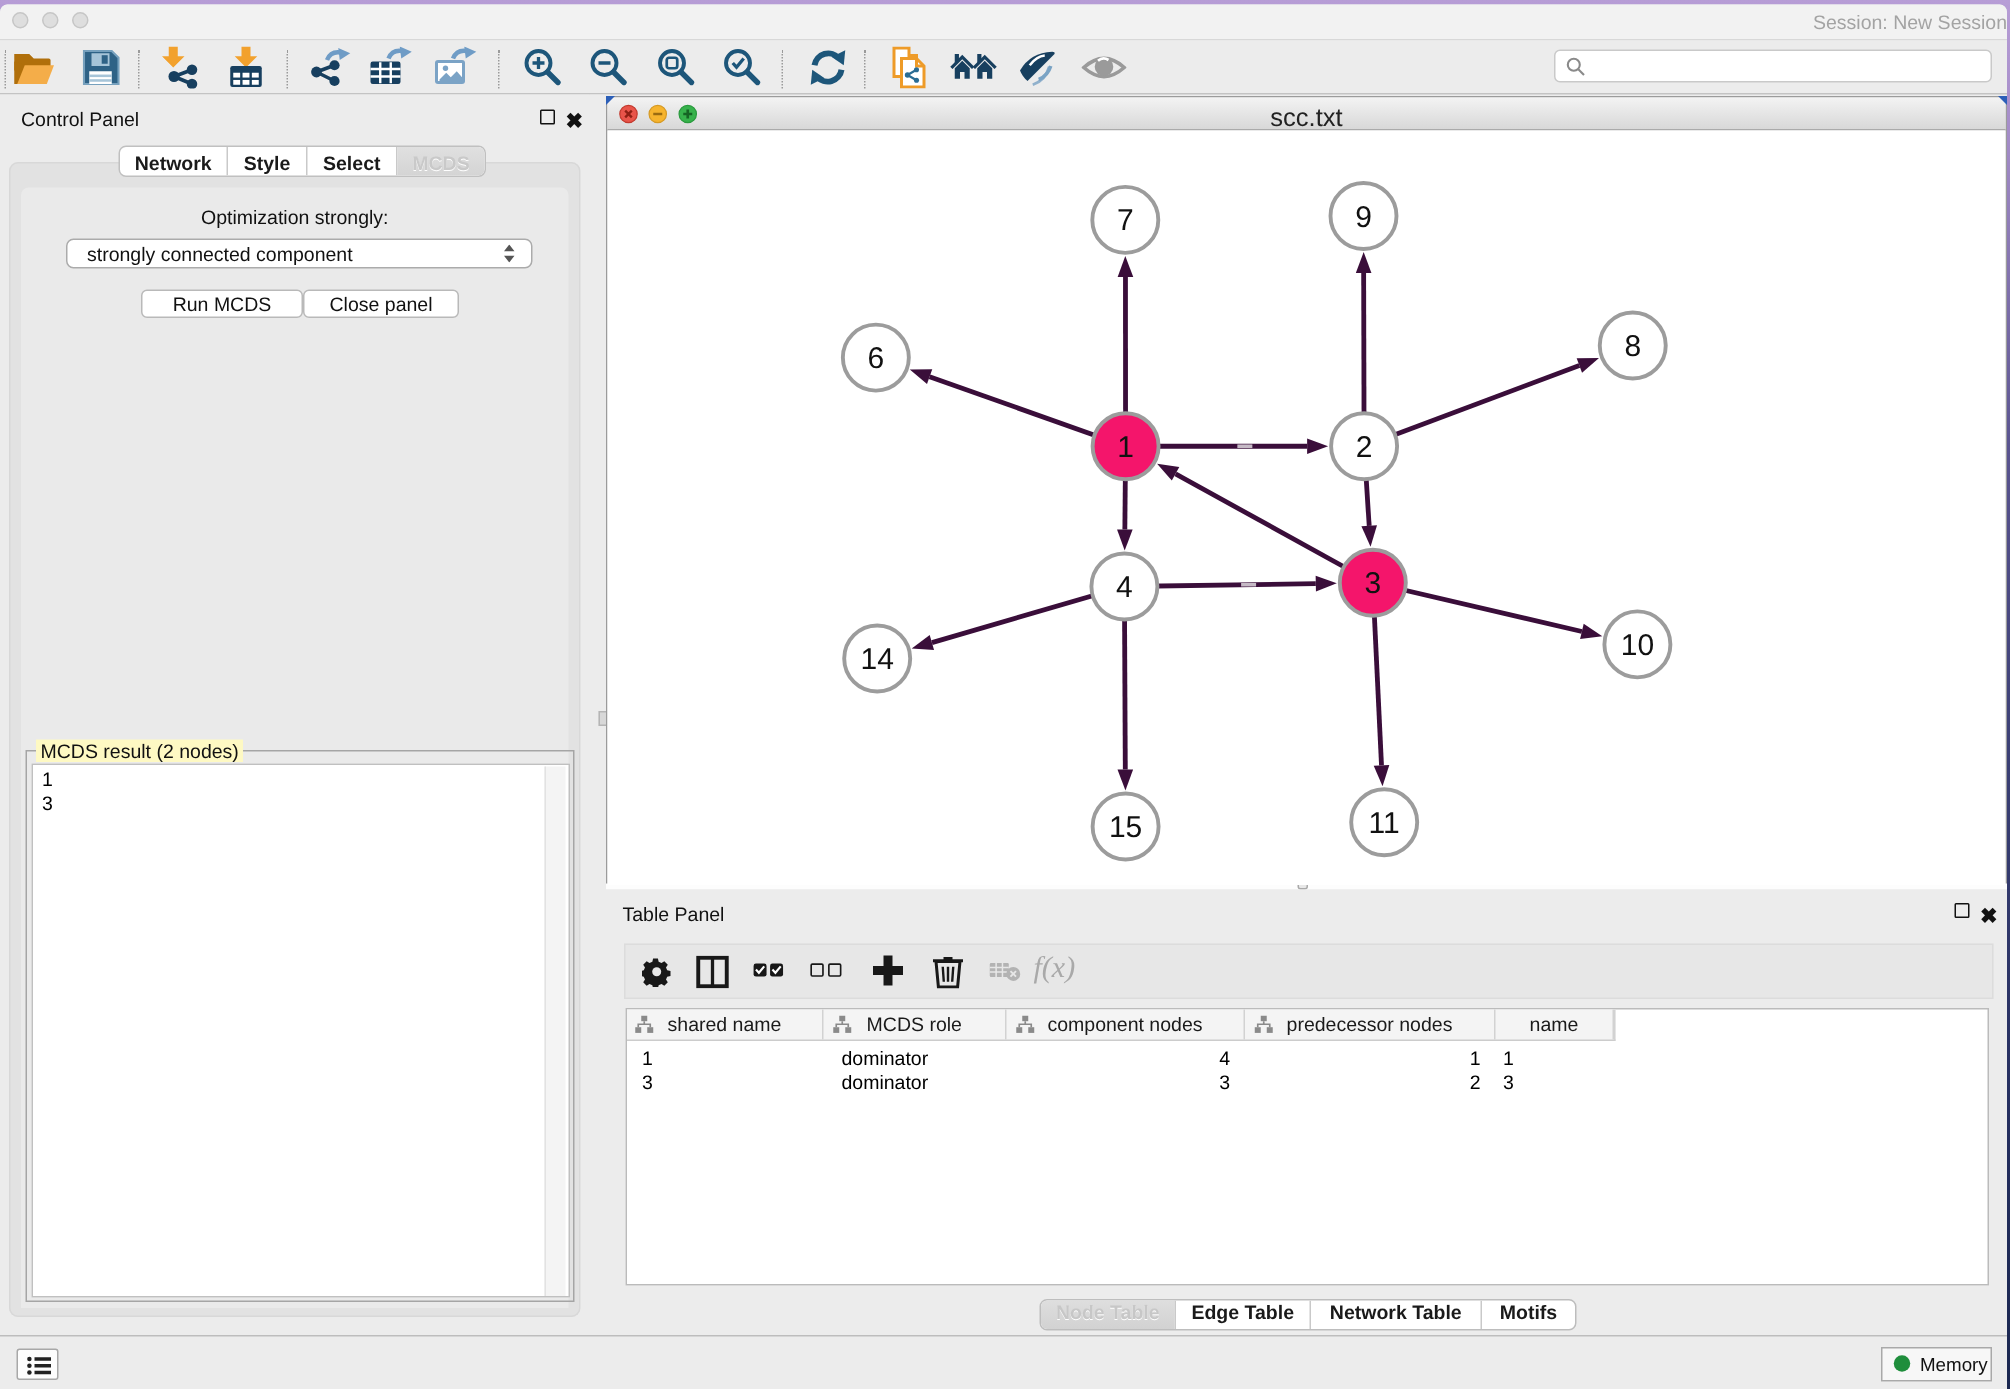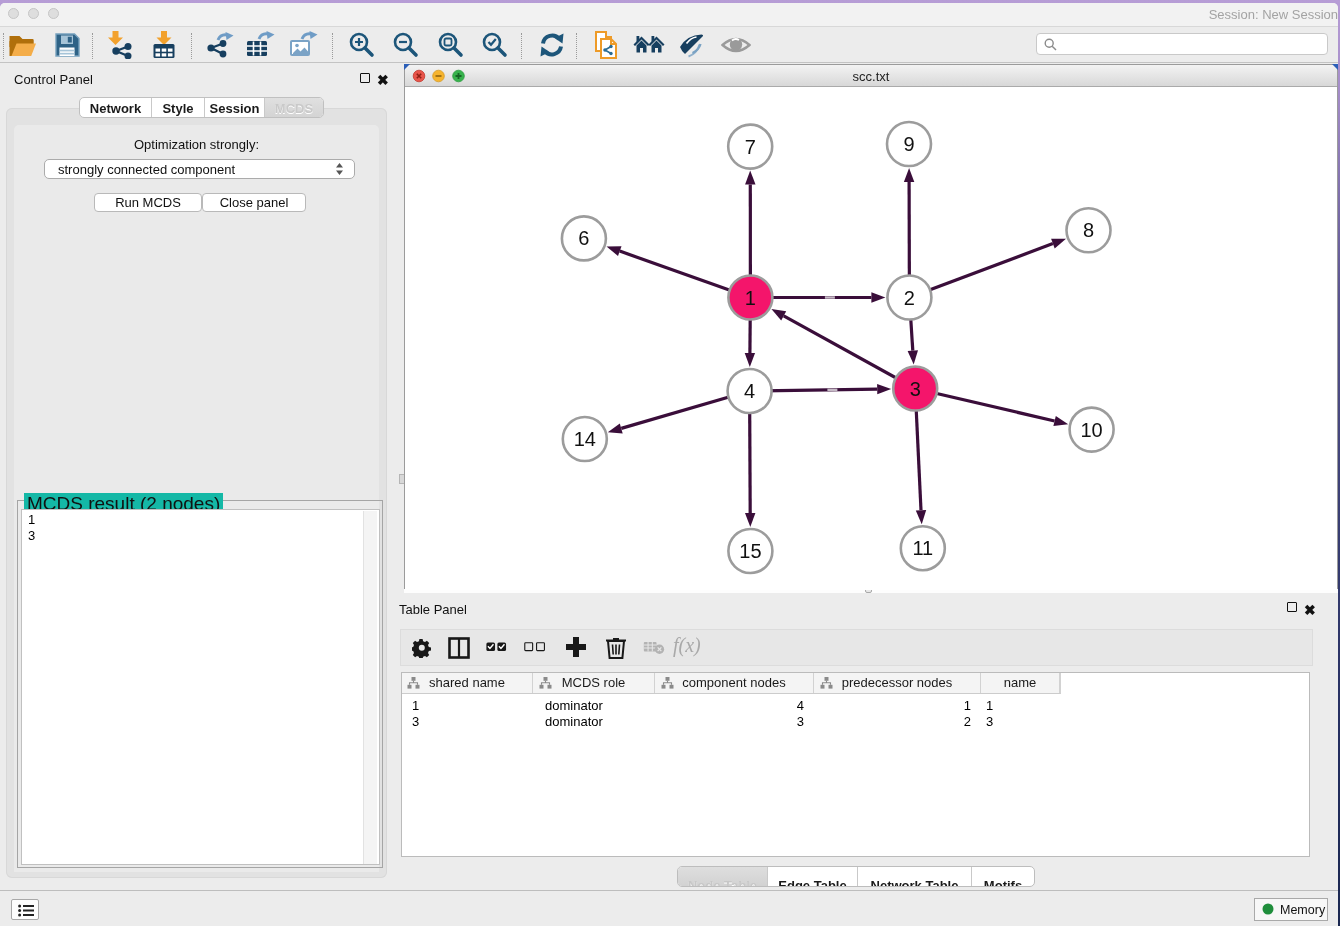--- a/index.html
+++ b/index.html
@@ -20,42 +20,42 @@
 .cp-title { position:absolute; left:14px; top:9px; font-size:13px; color:#111; }
 .tabs { position:absolute; left:79px; top:34px; height:21px; display:flex; border:1px solid #c0c0c0; border-radius:5px; overflow:hidden; background:#fff; z-index:5; }
 .tabs .tab { font-size:13px; font-weight:700; color:#1a1a1a; text-align:center; padding-top:3px; border-right:1px solid #c9c9c9; }
 .tabs .tab.sel { background:linear-gradient(#e0e0e0,#d4d4d4); color:#c9c9c9; border-right:none; text-shadow:0 1px 0 #fff; }
 .tabcontent { position:absolute; left:6px; top:45px; width:381px; height:770px; background:#e2e2e2; border-radius:6px; box-shadow:inset 0 0 0 1px #d8d8d8; }
 .innerpanel { position:absolute; left:8px; top:17px; width:365px; height:747px; background:#eaeaea; border-radius:5px 5px 0 0; }
 .optlabel { position:absolute; left:0; width:100%; top:12px; text-align:center; font-size:13px; color:#111; }
 .select { position:absolute; top:34px; width:311px; height:20px; background:#fff; border:1px solid #ababab; border-radius:5px; font-size:13px; color:#111; line-height:19px; padding-left:13px; }
 .btn { position:absolute; top:68px; height:19px; background:#fff; border:1px solid #b9b9b9; border-radius:4px; font-size:13px; color:#111; text-align:center; line-height:18px; }
 .fieldset { position:absolute; left:3px; top:375px; width:366px; height:368px; border:1px solid #a5a5a5; }
-.fieldset .legend { position:absolute; left:6px; top:-8px; background:#14b8a6; padding:0 3px; font-size:19px; color:#111; }
+.fieldset .legend { position:absolute; left:6px; top:-8px; background:#fef9c3; padding:0 3px; font-size:13px; color:#111; }
 .fieldset .ta { position:absolute; left:3px; top:8px; width:359px; height:356px; background:#fff; border:1px solid #c0c0c0; font-size:13px; color:#000; padding:2px 0 0 6px; line-height:16px; }
 .fieldset .sb { position:absolute; right:2px; top:1px; width:14px; height:353px; background:#f4f4f4; border-left:1px solid #e2e2e2; }
 
 .vsplit { position:absolute; left:393px; top:60px; width:14px; height:826px; background:#ececec; }
 
 .netwin { position:absolute; left:404px; top:61px; width:934px; height:525px; border:1px solid #9b9b9b; border-bottom:none; background:#fff; }
 .netbar { position:absolute; left:0; top:0; width:100%; height:22px; background:linear-gradient(#f3f3f3,#d8d8d8); border-bottom:1px solid #aaa; }
-.netbar .nt { position:absolute; left:0; right:0; top:4px; text-align:center; font-size:13px; color:#222; }
+.netbar .nt { position:absolute; left:0; right:0; top:4px; text-align:center; font-size:17px; color:#222; }
 .canvas { position:absolute; left:0; top:22px; width:932px; height:503px; background:#fff; }
 .canvas svg { display:block; position:absolute; left:3px; top:1px; }
 
-.tpanel { position:absolute; left:388px; top:590px; width:934px; height:297px; background:#ececec;text-decoration:underline; }
+.tpanel { position:absolute; left:404px; top:590px; width:934px; height:297px; background:#ececec;text-decoration:underline; }
 .tp-title { position:absolute; left:11px; top:9px; font-size:13px; color:#111; }
 .tp-toolbar { position:absolute; left:12px; top:36px; width:913px; height:37px; background:#e7e7e7; border:1px solid #dcdcdc; }
 .ttable { position:absolute; left:13px; top:79px; width:909px; height:185px; background:#fff; border:1px solid #bbb; }
 .thead { position:absolute; left:0; top:0; width:659px; height:21px; background:#f4f4f4; border-bottom:1px solid #ccc; border-right:1px solid #d2d2d2; }
 .th { position:absolute; top:0; height:20px; border-right:1px solid #d2d2d2; font-size:13px; color:#1a1a1a; text-align:center; line-height:20px; }
 .trow { position:absolute; font-size:13px; color:#000; }
 .hico { position:absolute; top:4px; }
 .btabs { position:absolute; left:289px; top:273px; height:21px; display:flex; border:1px solid #bdbdbd; border-radius:5px; overflow:hidden; background:#fff; }
-.btabs .tab { font-size:13px; font-weight:700; color:#1a1a1a; text-align:center; padding-top:11px; border-right:1px solid #c9c9c9; }
+.btabs .tab { font-size:13px; font-weight:700; color:#1a1a1a; text-align:center; padding-top:0; border-right:1px solid #c9c9c9; }
 .btabs .tab.sel { background:linear-gradient(#dedede,#d2d2d2); color:#c7c7c7; border-right:1px solid #c9c9c9; text-shadow:0 1px 0 #fff; }
 
 .statusbar { position:absolute; left:0; top:887px; width:1338px; height:36px; background:#ececec; border-top:1px solid #bdbdbd; }
 .listbtn { position:absolute; left:11px; top:8px; width:28px; height:21px; background:#fdfdfd; border:1px solid #a8a8a8; border-radius:2px; }
 .membtn { position:absolute; left:1254px; top:7px; width:74px; height:23px; background:#f7f7f7; border:1px solid #a9a9a9; font-size:13px; color:#111; }
 .floatico { position:absolute; width:10px; height:10px; border:1.5px solid #111; border-radius:1px; }
 .closeico { position:absolute; font-size:14px; font-weight:700; color:#111; line-height:10px; }
 </style>
 </head>
 <body>
@@ -194,21 +194,21 @@
       </svg>
     </div>
   </div>
   <div class="cpanel">
     <div class="cp-title">Control Panel</div>
     <div class="floatico" style="left:360px; top:10px;"></div>
     <div class="closeico" style="left:377px; top:12px;">✖</div>
     <div class="tabs">
       <div class="tab" style="width:72px;">Network</div>
         <div class="tab" style="width:53px;">Style</div>
-        <div class="tab" style="width:60px;">Session</div>
+        <div class="tab" style="width:60px;">Select</div>
         <div class="tab sel" style="width:58px;">MCDS</div>
     </div>
     <div class="tabcontent">
       <div class="innerpanel">
         <div class="optlabel">Optimization strongly:</div>
         <div class="select" style="left:30px;">strongly connected component
           <svg width="9" height="12" viewBox="0 0 9 12" style="position:absolute; right:10px; top:3px;">
               <path d="M4.5 0 L8 4.5 L1 4.5 Z M4.5 12 L8 7.5 L1 7.5 Z" fill="#555"></path>
             </svg>
         </div>

